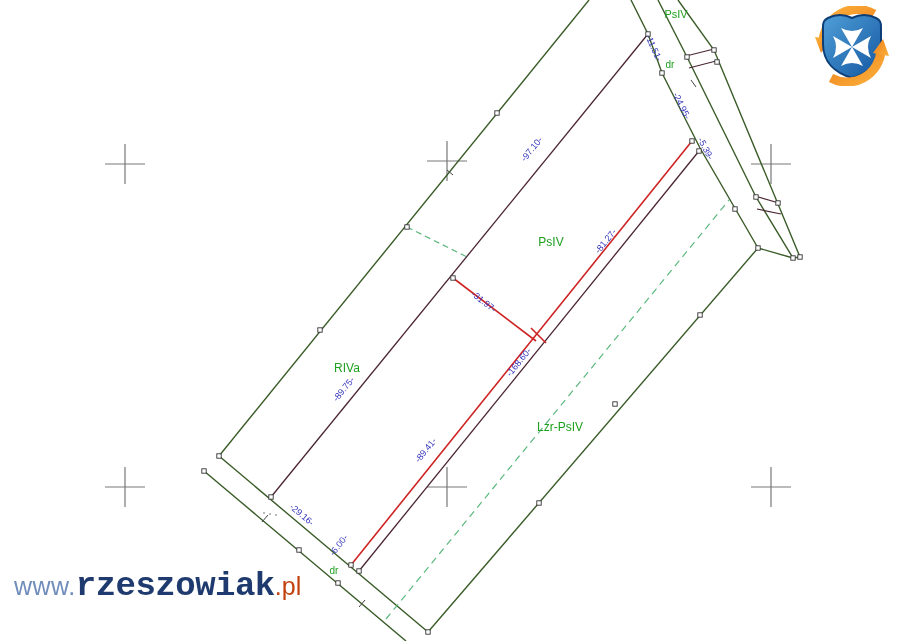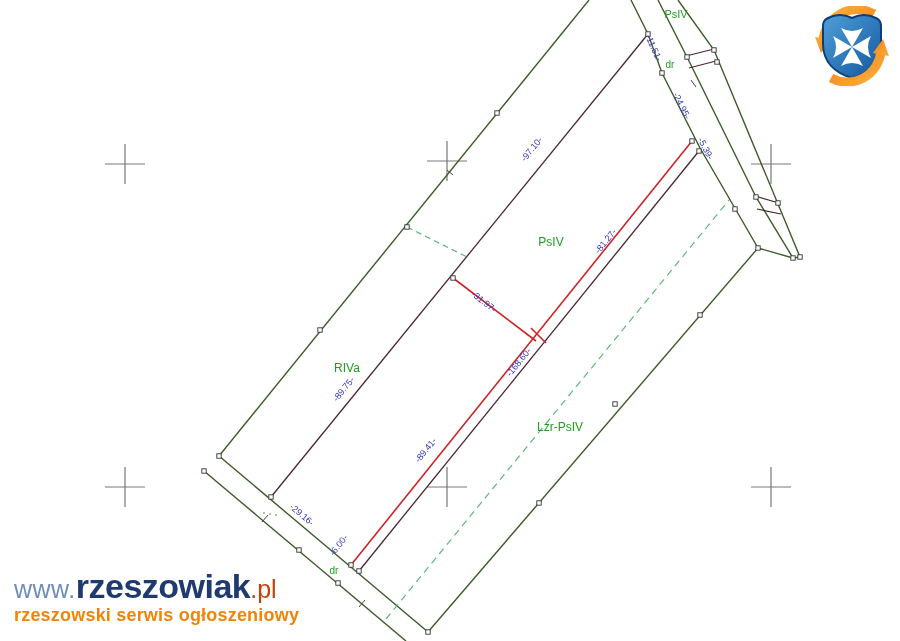--- a/index.html
+++ b/index.html
@@ -4,21 +4,21 @@
 <style>
   html,body{margin:0;padding:0;background:#fff;}
   body{width:900px;height:641px;position:relative;overflow:hidden;
        font-family:"Liberation Sans", sans-serif;}
   #stage{position:absolute;left:0;top:0;width:900px;height:641px;}
   #map-svg{position:absolute;left:0;top:0;}
   
   .watermark{position:absolute;left:14px;top:569px;line-height:1;user-select:none;}
   .wm-row1{white-space:nowrap;}
   .wm-www{font-size:25px;color:#6f8cba;letter-spacing:.5px;margin-top:8px;}
-  .wm-name{font-size:34px;font-weight:700;color:#1e3a6e;letter-spacing:-0.5px;}
+  .wm-name{font-size:34px;font-weight:700;color:#1e3a6e;letter-spacing:-0.5px;font-family:Liberation Mono, monospace;}
   .wm-tld{font-size:25px;color:#c2410c;}
   .wm-tagline{font-size:18px;font-weight:700;color:#ee8508;margin-top:3px;letter-spacing:.2px;}
   
   .crest{position:absolute;left:810px;top:6px;width:84px;height:80px;}
 </style>
 </head>
 <body>
 
 <div id="stage">
 
@@ -99,21 +99,20 @@
       <text x="551" y="246.2" fill="#1fa01f" font-size="12" text-anchor="middle" font-family="&quot;Liberation Sans&quot;, sans-serif">PsIV</text>
       <text x="347" y="372.2" fill="#1fa01f" font-size="12" text-anchor="middle" font-family="&quot;Liberation Sans&quot;, sans-serif">RIVa</text>
       <text x="560" y="431.2" fill="#1fa01f" font-size="12" text-anchor="middle" font-family="&quot;Liberation Sans&quot;, sans-serif">Lzr-PsIV</text>
       <text x="334" y="573.5" fill="#1fa01f" font-size="10" text-anchor="middle" font-family="&quot;Liberation Sans&quot;, sans-serif">dr</text>
     </svg>
 
   <div class="watermark">
     <div class="wm-row1">
       <span class="wm-www">www.</span><span class="wm-name">rzeszowiak</span><span class="wm-tld">.pl</span>
     </div>
-    <div class="wm-tagline">rzeszowski serwis ogłoszeniowy</div>
   </div>
 
   <svg class="crest" viewBox="0 0 84 80">
     <defs>
       <linearGradient id="shieldg" x1="0" y1="0" x2="1" y2="1">
         <stop offset="0" stop-color="#4f9fd8"></stop>
           <stop offset="1" stop-color="#1356a0"></stop>
       </linearGradient>
       <linearGradient id="orng1" x1="0" y1="0" x2="1" y2="1">
         <stop offset="0" stop-color="#fbb03c"></stop>

